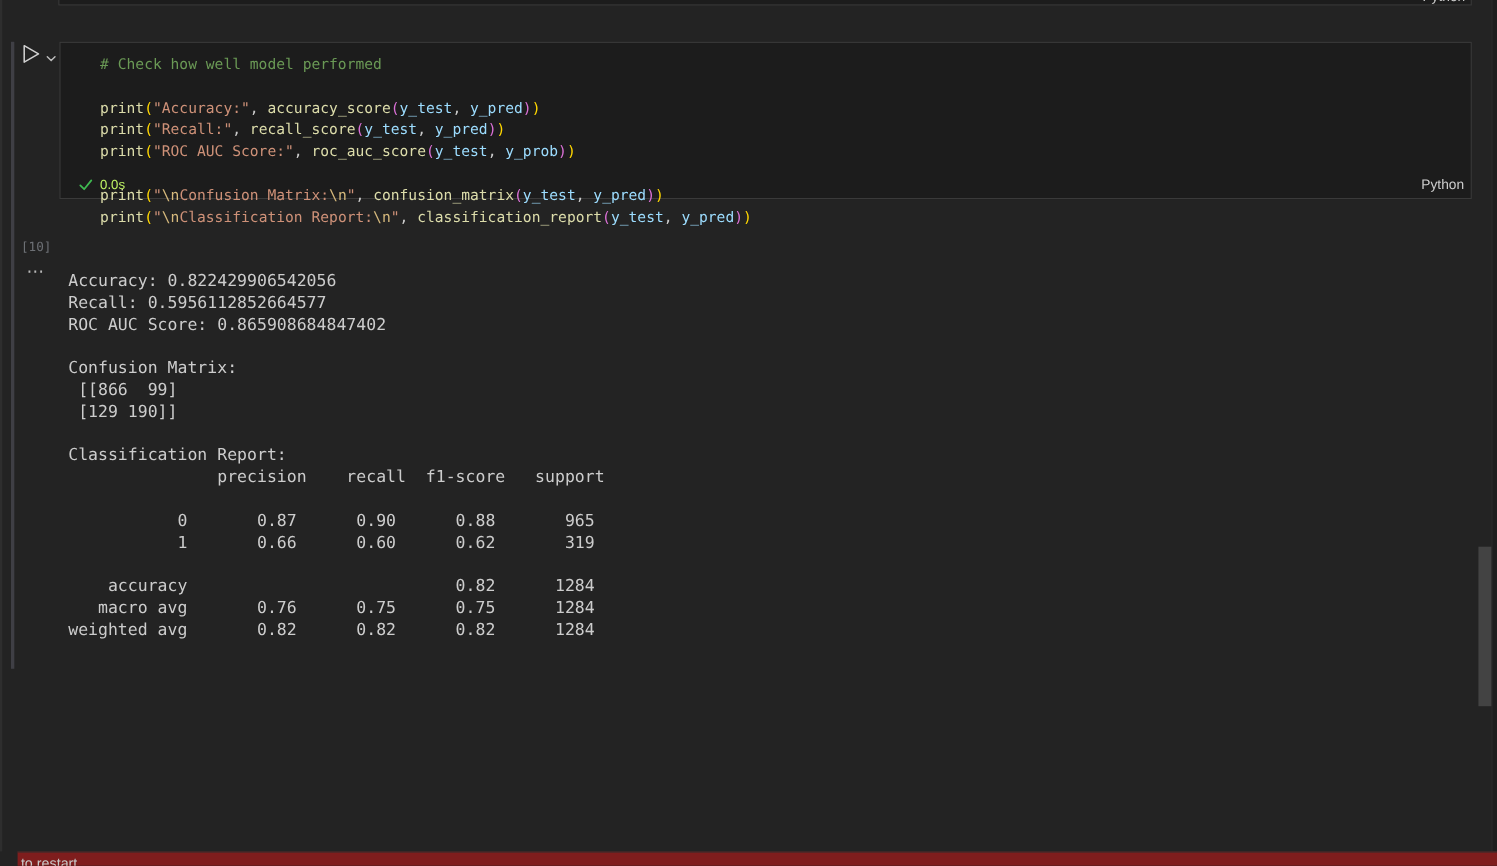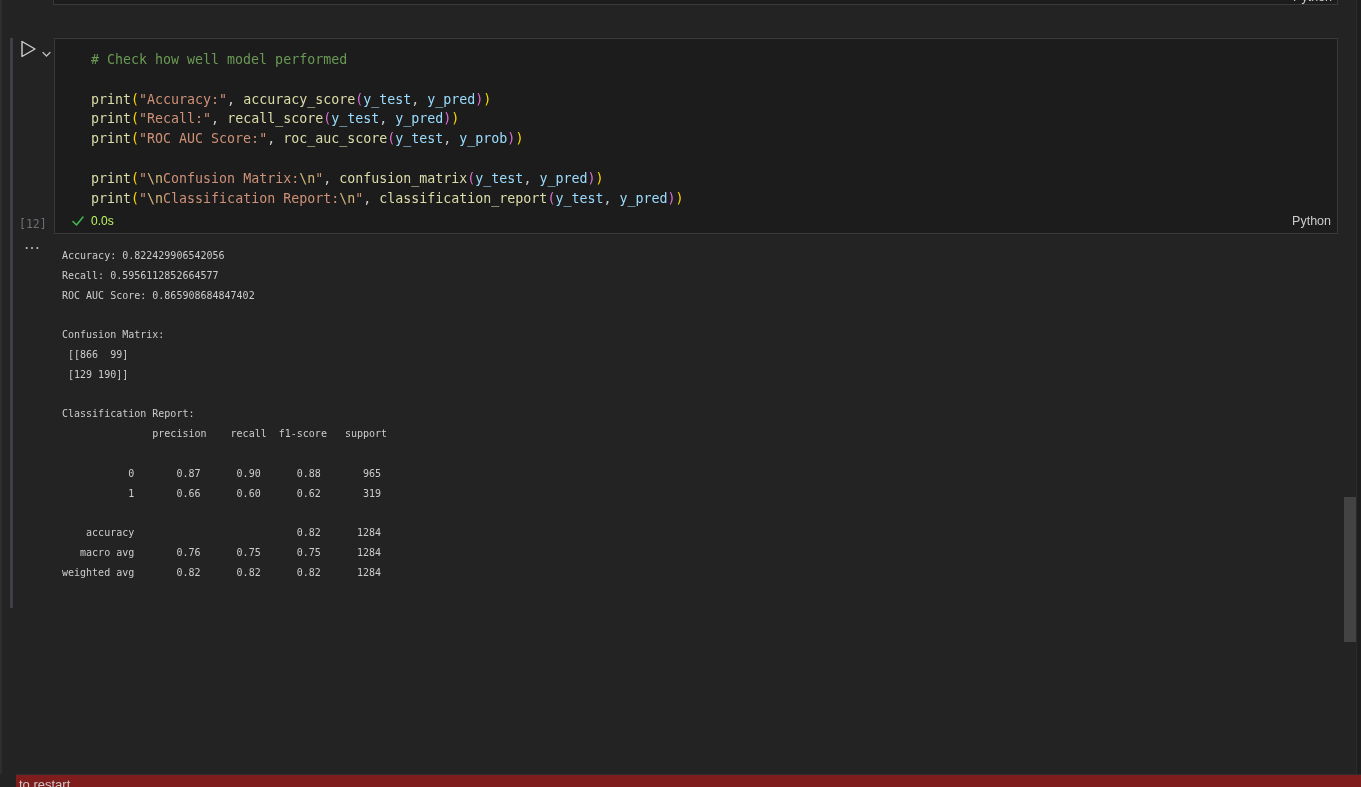--- a/index.html
+++ b/index.html
@@ -10,38 +10,38 @@
   .left-edge-line{position:absolute;left:0;top:0;width:2px;height:774px;background:#2e2e2e;}
   .focus-bar{position:absolute;left:10px;top:38px;width:3px;height:570px;background:#3f3f45;}
 
   .prev-editor-box{position:absolute;left:53px;top:-30px;width:1285px;height:35px;
        background:#1c1c1c;border:1px solid #3a3a3a;box-sizing:border-box;}
   .prev-lang{position:absolute;right:5px;top:18px;font-size:12.5px;color:#cccccc;line-height:16px;}
 
   .run-button{position:absolute;left:18px;top:39px;width:22px;height:20px;cursor:pointer;}
   .run-chevron{position:absolute;left:41px;top:45px;width:11px;height:9px;cursor:pointer;}
 
-  .editor-box{position:absolute;left:54px;top:38px;width:1284px;height:196px;
+  .editor-box{position:absolute;left:54px;top:38px;width:1284px;height:143px;
        background:#1c1c1c;border:1px solid #3a3a3a;box-sizing:border-box;}
   .code-area{position:absolute;left:36px;top:11px;font-family:"DejaVu Sans Mono",monospace;
        font-size:13.3px;line-height:19.8px;color:#cccccc;}
   .code-line{height:19.8px;white-space:pre;}
 
   .cell-status-bar{position:absolute;left:0;right:0;bottom:0;height:23px;}
   .status-check{position:absolute;left:16px;top:4px;width:14px;height:14px;}
   .status-duration{position:absolute;left:36px;top:4px;font-size:12px;color:#bef264;line-height:15px;}
   .status-language{position:absolute;right:6px;top:3px;font-size:12.5px;color:#cccccc;line-height:16px;cursor:pointer;}
 
   .exec-label{position:absolute;left:19px;top:217px;font-family:"DejaVu Sans Mono",monospace;
        font-size:11.5px;color:#6d7075;}
 
   .output-more{position:absolute;left:24px;top:240px;font-size:16px;color:#b8b8b8;
        letter-spacing:1px;line-height:16px;cursor:pointer;}
   .output-text{position:absolute;left:62px;top:246px;margin:0;
-       font-family:"DejaVu Sans Mono",monospace;font-size:10px;line-height:19.8px;
+       font-family:"DejaVu Sans Mono",monospace;font-size:15px;line-height:19.8px;
        color:#cccccc;white-space:pre;}
 
   .scrollbar-thumb{position:absolute;left:1344px;top:497px;width:12px;height:145px;background:#434343;}
   .right-sep{position:absolute;left:1356px;top:0;width:1px;height:774px;background:#2b2b2b;}
   .right-col{position:absolute;left:1357px;top:0;width:4px;height:774px;background:#1e1e1e;}
 
   .bottom-bar{position:absolute;left:16px;top:774px;width:1361px;height:13px;background:#7f1d1d;
        border-top:1px solid #2e2e2e;box-sizing:content-box;overflow:hidden;}
   .bottom-msg{position:absolute;left:3px;top:2px;font-size:13px;color:#c9c9c9;line-height:15px;}
 </style>
@@ -84,21 +84,21 @@
       <span class="status-check">
         <svg width="14" height="14" viewBox="0 0 14 14">
           <path d="M2 7.5 L5.5 11 L12 3" fill="none" stroke="#3FB950" stroke-width="1.6" stroke-linecap="round" stroke-linejoin="round"></path>
         </svg>
       </span>
       <span class="status-duration">0.0s</span>
       <span class="status-language">Python</span>
     </div>
   </div>
 
-  <span class="exec-label">[12]</span>
+  <span class="exec-label">[10]</span>
 
   <div class="output-more">⋯</div>
   <pre class="output-text">Accuracy: 0.822429906542056
 Recall: 0.5956112852664577
 ROC AUC Score: 0.865908684847402
 
 Confusion Matrix:
  [[866  99]
  [129 190]]
 

